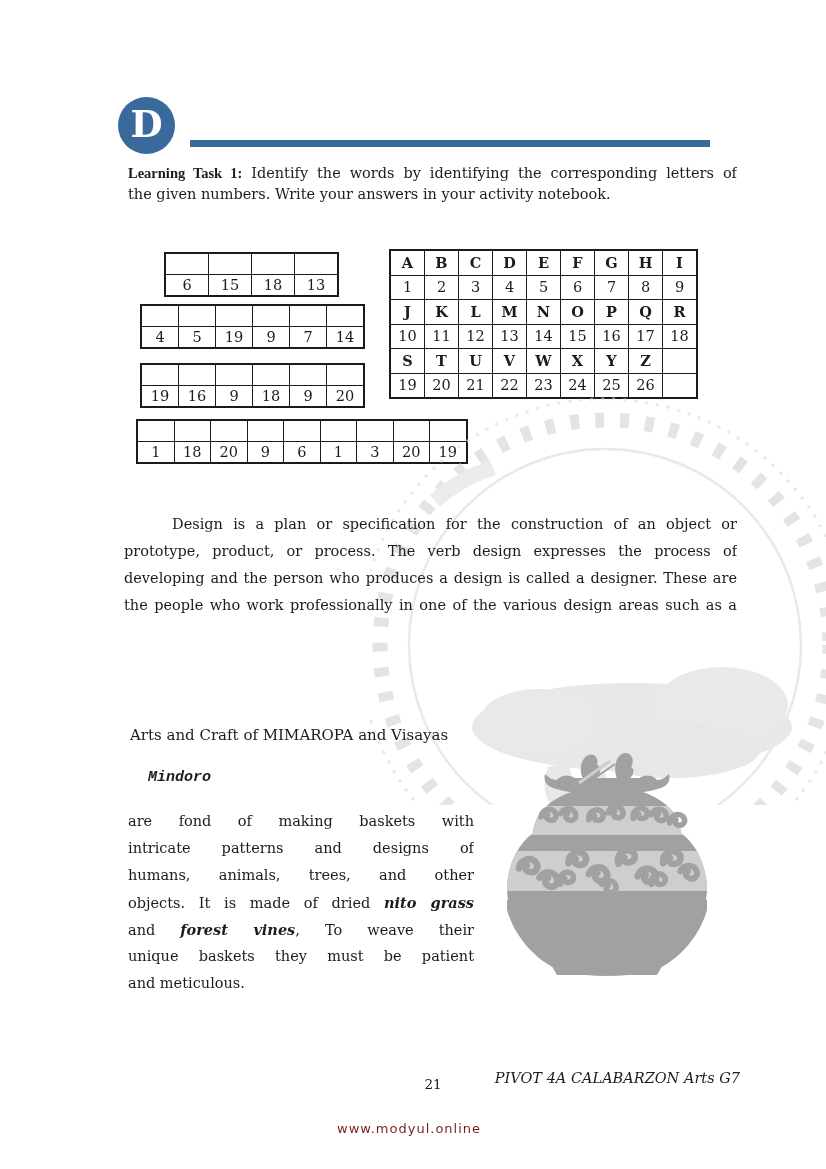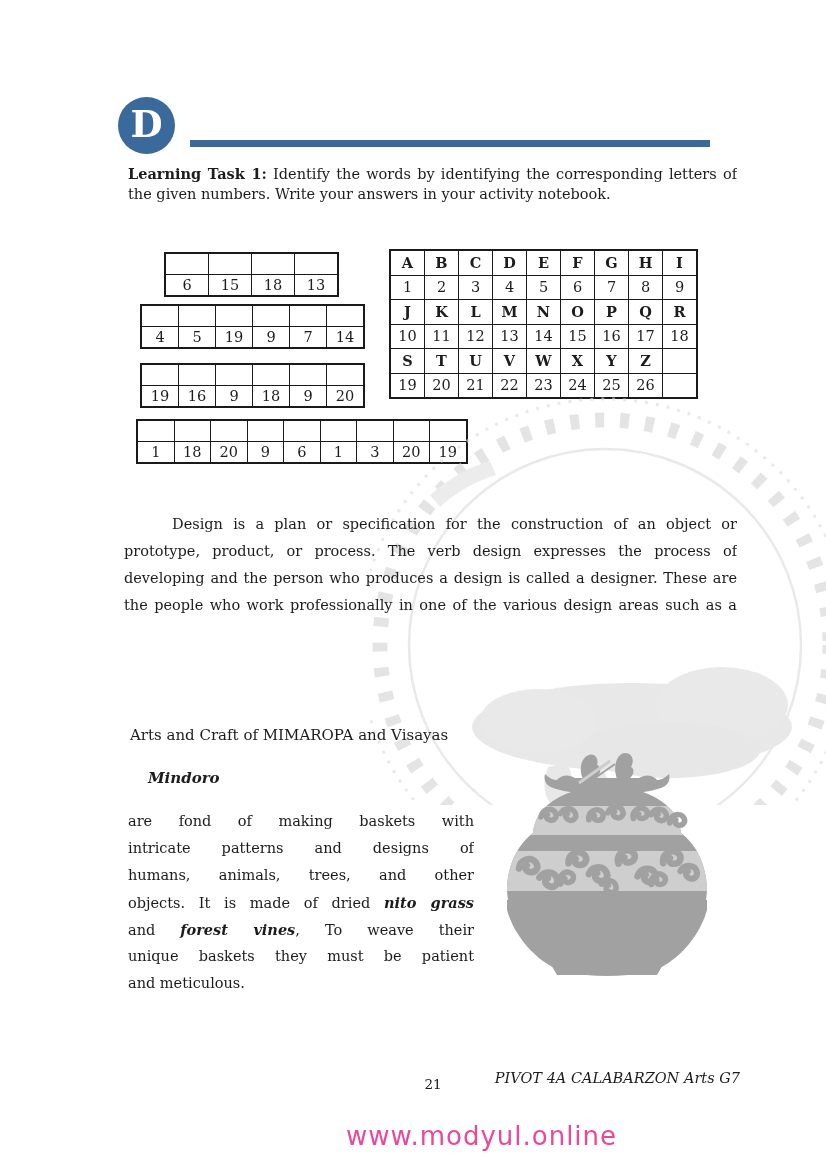--- a/index.html
+++ b/index.html
@@ -27,21 +27,21 @@
     position:absolute;left:190px;top:140px;width:520px;height:7px;
     background:#3a699c;
   }
   
   .task{
     position:absolute;left:128px;top:163px;width:609px;
     font-size:14.5px;line-height:21px;
   }
   .task .l1{text-align:justify;text-align-last:justify;height:21px;overflow:hidden;}
   .task .l2{text-align:left;height:21px;overflow:hidden;}
-  .task b{font-weight:bold;}
+  .task b{font-weight:bold;font-family:Liberation Serif, serif;}
   
   table.puzzle{
     position:absolute;border-collapse:collapse;
     border:2px solid #1a1a1a;
   }
   table.puzzle td{
     border:1.5px solid #1a1a1a;
     height:20px;text-align:center;vertical-align:middle;
     font-size:14.5px;font-family:"DejaVu Serif","Liberation Serif",serif;
     padding:0;
@@ -74,21 +74,21 @@
   }
   .design-para .line{height:27px;line-height:27px;overflow:hidden;text-align:justify;text-align-last:justify;}
   .design-para .line.first{text-indent:48px;}
   .design-para .line.last{text-align-last:left;}
   .section-heading{
     position:absolute;left:130px;top:726px;
     font-size:15px;font-weight:normal;z-index:1;
   }
   .subsection-heading{
     position:absolute;left:148px;top:769px;
-    font-size:15px;font-weight:bold;font-style:italic;z-index:1;
+    font-size:15px;font-weight:bold;font-style:italic;z-index:1;font-family:Liberation Mono, monospace;
   }
   .mindoro-para{
     position:absolute;left:128px;top:808px;width:346px;
     font-size:14.5px;z-index:1;
   }
   .mindoro-para .line{height:27px;line-height:27px;overflow:hidden;text-align:justify;text-align-last:justify;}
   .mindoro-para .line.first{text-indent:72px;}
   .mindoro-para .line.last{text-align-last:left;}
   .mindoro-para span.bi{font-weight:bold;font-style:italic;}
   
@@ -96,23 +96,23 @@
   
   .page-number{
     position:absolute;left:403px;top:1076px;width:60px;text-align:center;
     font-size:13.5px;z-index:1;
   }
   .footer-edition{
     position:absolute;left:460px;top:1070px;width:280px;text-align:right;
     font-size:14.5px;font-style:italic;z-index:1;
   }
   .site-watermark{
-    position:absolute;left:346px;top:1121px;
+    position:absolute;left:337px;top:1121px;
     font-family:"DejaVu Sans","Liberation Sans",sans-serif;
-    font-size:26px;color:#ec4899;letter-spacing:1px;z-index:1;
+    font-size:13px;color:#7f1d1d;letter-spacing:1px;z-index:1;
   }
 </style>
 </head>
 <body>
 
 <div class="page">
 
   <div class="d-badge">
     <span>D</span>
   </div>

